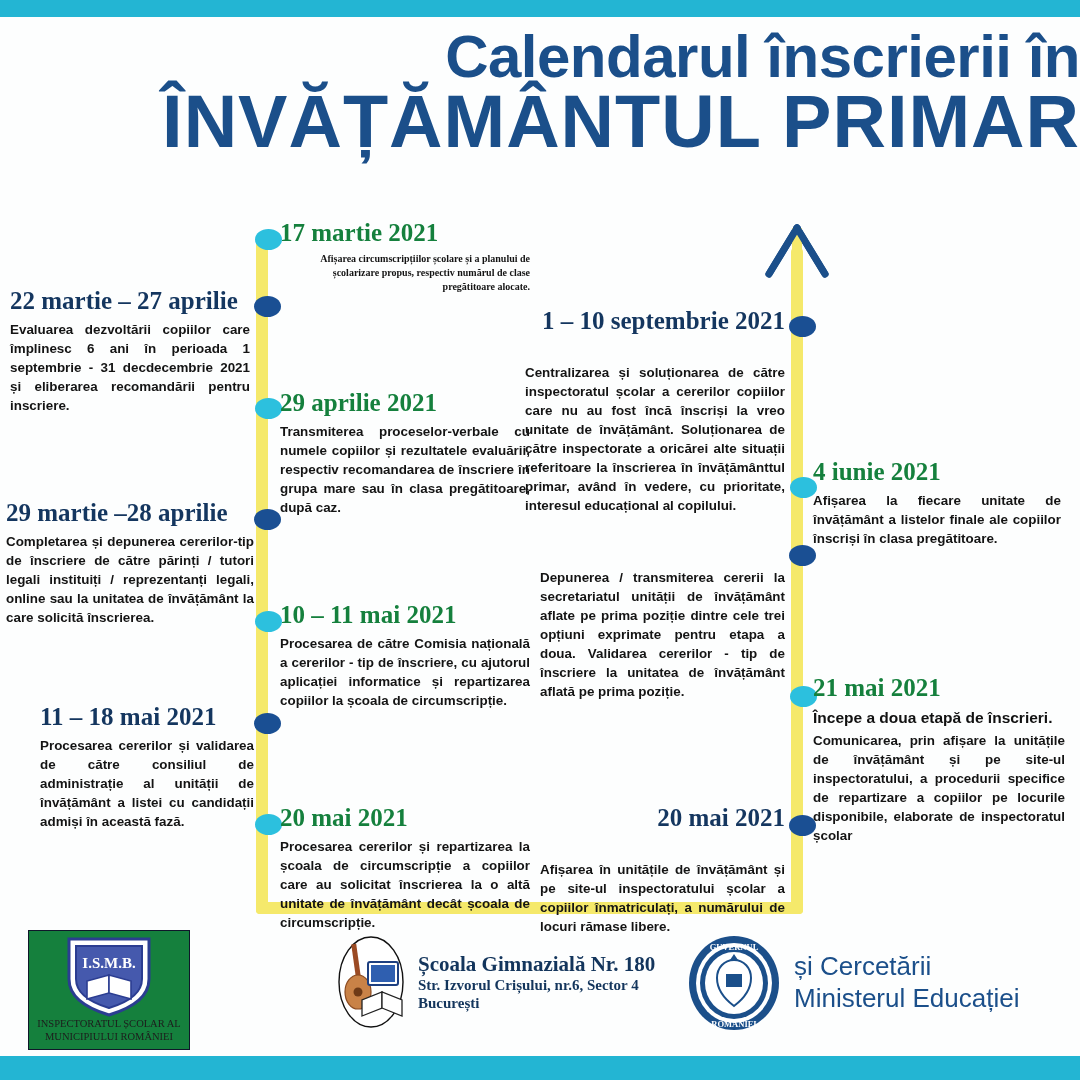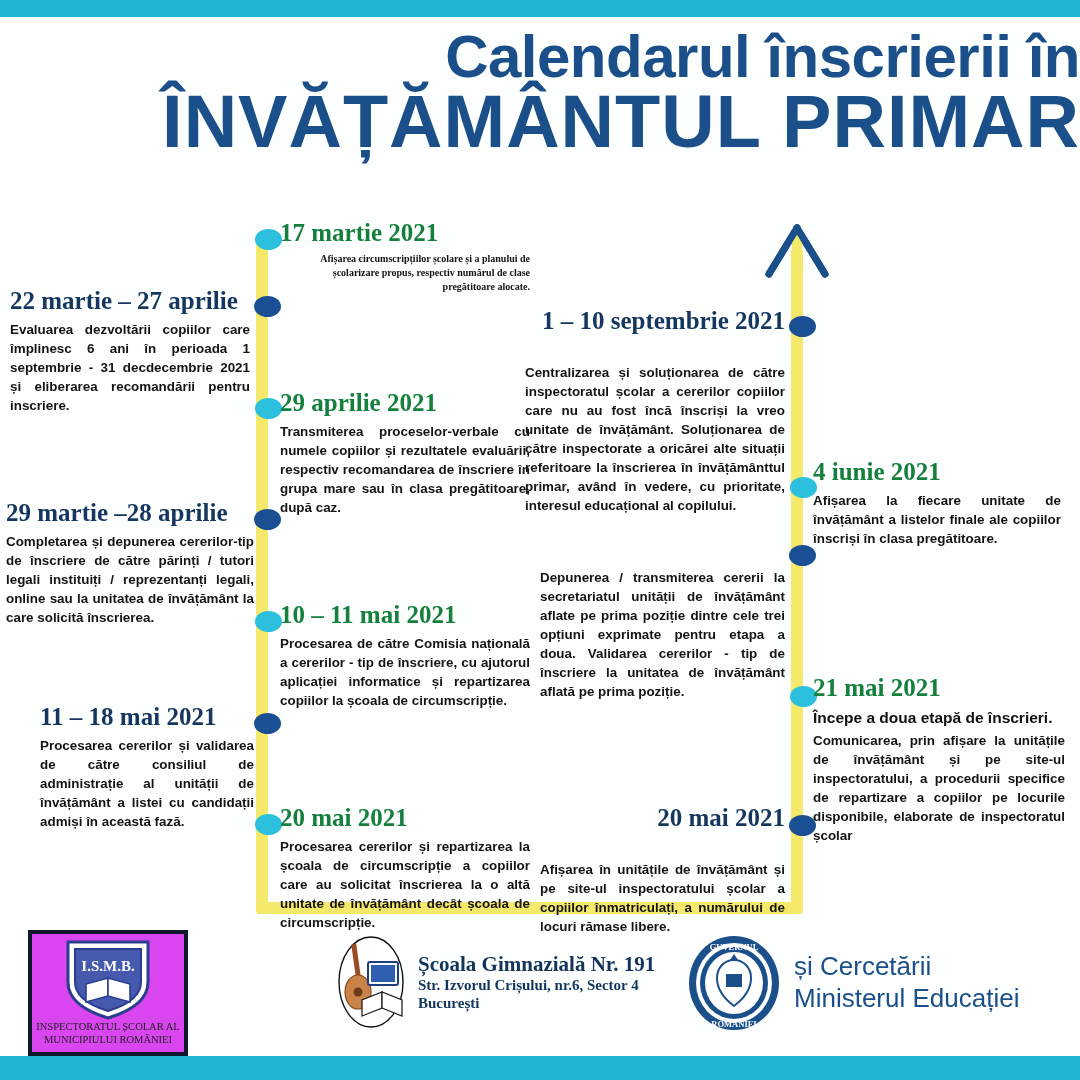--- a/index.html
+++ b/index.html
@@ -80,21 +80,21 @@
   .e-lead{
     display:block;font-size:15.5px;margin-bottom:2px;font-weight:bold;
     font-family:"Liberation Sans", sans-serif;color:#111;
   }
   .ta-right{text-align:right;}
   .ta-right .e-body{text-align:justify;margin-top:29px;}
 
   
   .footer{position:absolute;left:0;bottom:24px;width:1080px;height:136px;}
   .logo-ismb{position:absolute;left:28px;top:10px;width:152px;height:118px;
-    background:#d946ef;border:4px solid #0f172a;}
+    background:#15803d;border:1px solid #0f172a;padding-left:8px;}
   .ismb-shield{position:absolute;left:50%;top:4px;transform:translateX(-50%);}
   .ismb-cap{
     position:absolute;left:0;bottom:6px;width:100%;text-align:center;
     font-family:"Liberation Serif", serif;font-size:10.5px;color:#1d1d1d;
     line-height:1.25;
   }
   .school-block{position:absolute;left:332px;top:14px;display:flex;align-items:center;gap:8px;}
   .school-ico{width:78px;height:96px;}
   .school-txt{font-family:"Liberation Serif", serif;color:#13355c;}
   .school-name{font-size:21px;font-weight:bold;line-height:1.15;}
@@ -228,21 +228,21 @@
         <ellipse cx="39" cy="48" rx="32" ry="45" fill="#ffffff" stroke="#111" stroke-width="1.4"></ellipse>
         <rect x="22" y="10" width="5" height="40" fill="#9b4a23" transform="rotate(-8 24 30)"></rect>
         <ellipse cx="26" cy="58" rx="13" ry="17" fill="#c98247" stroke="#8a4a20" stroke-width="1.2"></ellipse>
         <circle cx="26" cy="58" r="4.5" fill="#6e3a17"></circle>
         <rect x="36" y="28" width="30" height="23" rx="2" fill="#ffffff" stroke="#1d3f80" stroke-width="2"></rect>
         <rect x="39" y="31" width="24" height="17" fill="#2f5fb0"></rect>
         <path d="M30 82 L50 74 L50 58 L30 66 Z" fill="#ffffff" stroke="#222" stroke-width="1.3"></path>
         <path d="M50 74 L70 82 L70 66 L50 58 Z" fill="#ffffff" stroke="#222" stroke-width="1.3"></path>
       </svg>
       <div class="school-txt">
-        <div class="school-name">Școala Gimnazială Nr. 191</div>
+        <div class="school-name">Școala Gimnazială Nr. 180</div>
         <div class="school-addr">Str. Izvorul Crișului, nr.6, Sector 4</div>
         <div class="school-addr">București</div>
       </div>
     </div>
 
     <div class="min-block">
       <svg class="min-seal" viewBox="0 0 96 98">
         <ellipse cx="48" cy="49" rx="45" ry="47" fill="#1b4f8a"></ellipse>
         <ellipse cx="48" cy="49" rx="38" ry="40" fill="#ffffff"></ellipse>
         <ellipse cx="48" cy="49" rx="34" ry="36" fill="#1b4f8a"></ellipse>

